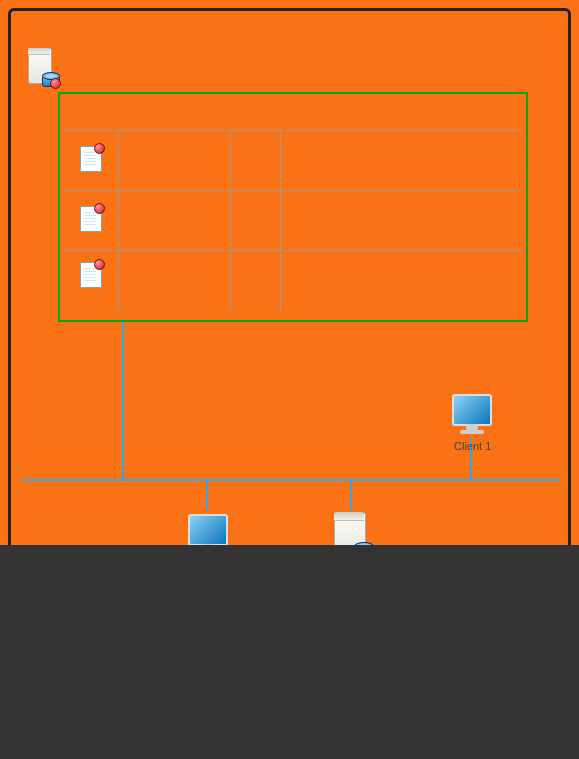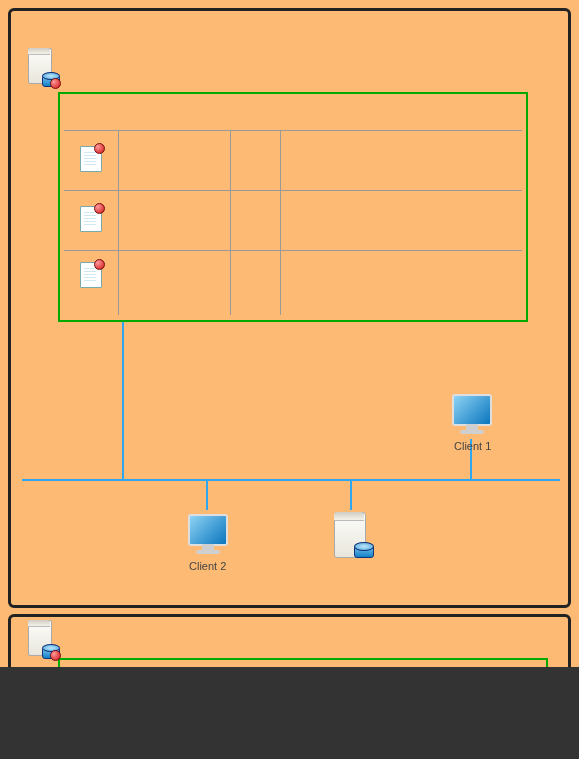--- a/index.html
+++ b/index.html
@@ -1,16 +1,16 @@
 <!DOCTYPE html>
 <html><head>
 <meta charset="utf-8">
 <style>
 html,body{margin:0;padding:0;background:#333;font-family:Arial,sans-serif;font-size:10px;color:#000}
-.canvas{position:relative;width:579px;height:667px;background:#fdba74;margin:0 auto}
+.canvas{position:relative;width:579px;height:545px;background:#f97316;margin:0 auto}
 .frame{position:absolute;border:3px solid #222;border-radius:6px;box-sizing:border-box}
 .green-box{position:absolute;border:2px solid #0a0;box-sizing:border-box}
 .gline{position:absolute;background:#999}
 .net-hline{position:absolute;height:2px;background:#2FA6F0}
 .net-vline{position:absolute;width:2px;background:#2FA6F0}
 .label{position:absolute;color:#444;font-size:11px;white-space:nowrap}
 
 
 .lic-server{position:absolute}
 .lic-server .tower{position:absolute;left:0;top:0;width:22px;height:34px;background:linear-gradient(#fdfdfa,#e8e6dc);border:1px solid #aaa;border-radius:2px}

